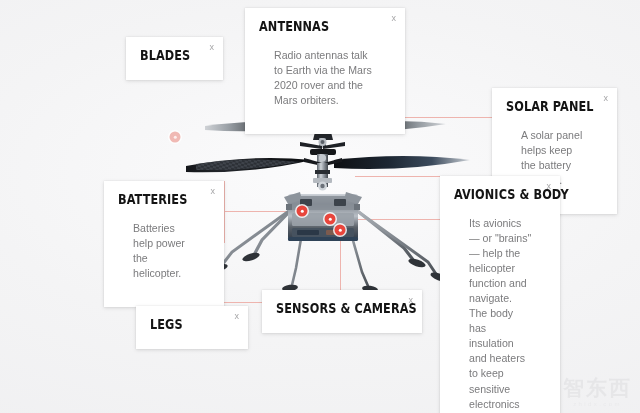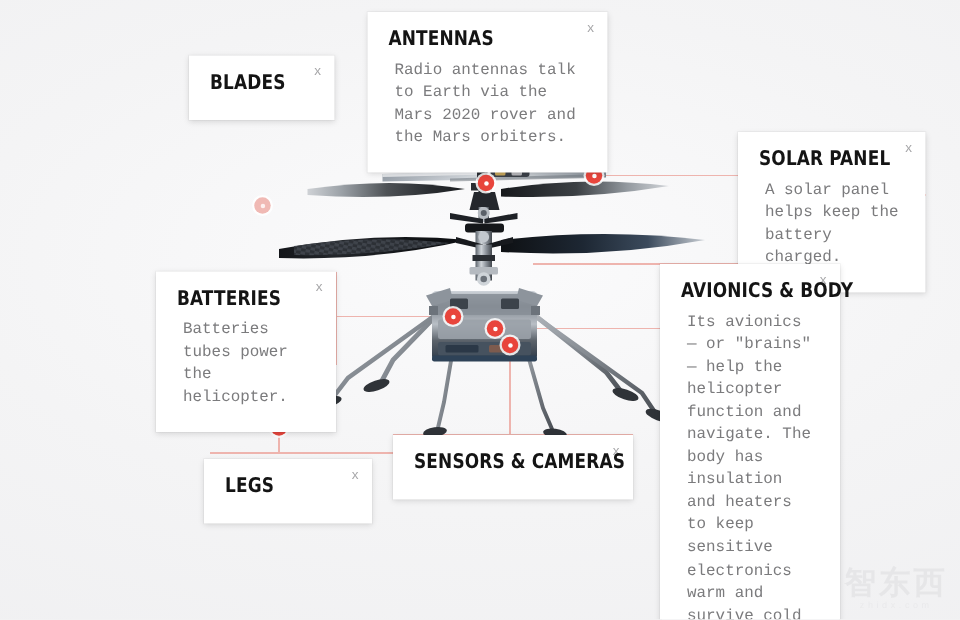--- a/index.html
+++ b/index.html
@@ -63,22 +63,22 @@
     line-height:1.05;
     margin:0 0 7px 0;
     transform:scaleX(.93);
     transform-origin:left center;
     white-space:nowrap;
   }
   .card-body{
     font-size:10.6px;
     line-height:1.42;
     color:#7b7b7d;
-    margin:4px;
-    font-family:Liberation Mono, monospace;
+    margin:15px;
+    font-family:Liberation Sans, sans-serif;
   }
   .card-close{
     position:absolute;top:4px;right:7px;
     font-size:9px;line-height:1;
     color:#a6a6a8;
     font-family:"Liberation Sans",sans-serif;
     cursor:pointer;
     padding:2px;
   }
 
@@ -308,21 +308,21 @@
 
   <div class="card" id="card-solar">
     <span class="card-close">x</span>
     <h3 class="card-title">SOLAR PANEL</h3>
     <p class="card-body">A solar panel helps keep the battery charged.</p>
   </div>
 
   <div class="card" id="card-batteries">
     <span class="card-close">x</span>
     <h3 class="card-title">BATTERIES</h3>
-    <p class="card-body">Batteries tubes power the helicopter.</p>
+    <p class="card-body">Batteries help power the helicopter.</p>
   </div>
 
   <div class="card" id="card-avionics">
     <span class="card-close">x</span>
     <h3 class="card-title">AVIONICS &amp; BODY</h3>
     <p class="card-body">Its avionics — or "brains" — help the helicopter function and navigate. The body has insulation and heaters to keep sensitive electronics warm and survive cold Martian nights.</p>
   </div>
 
   <div class="card" id="card-legs">
     <span class="card-close">x</span>

